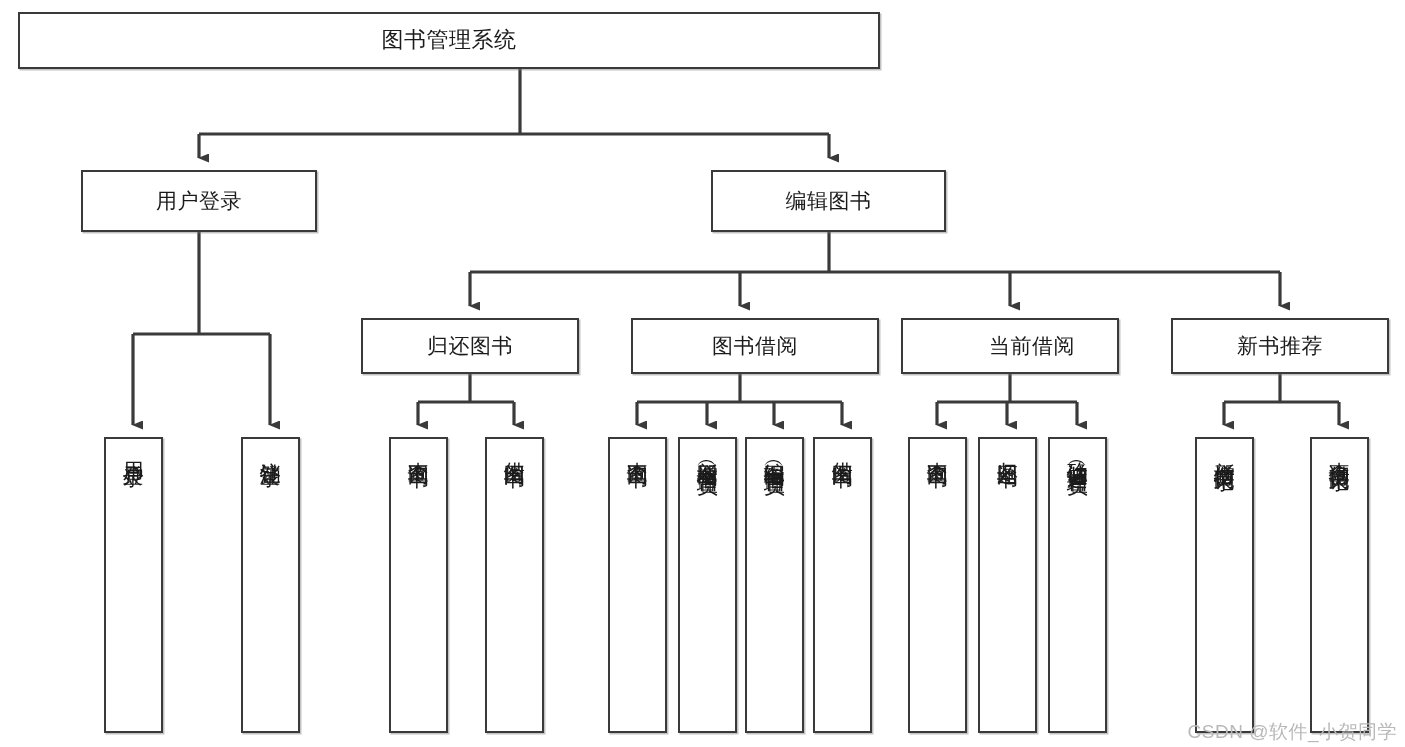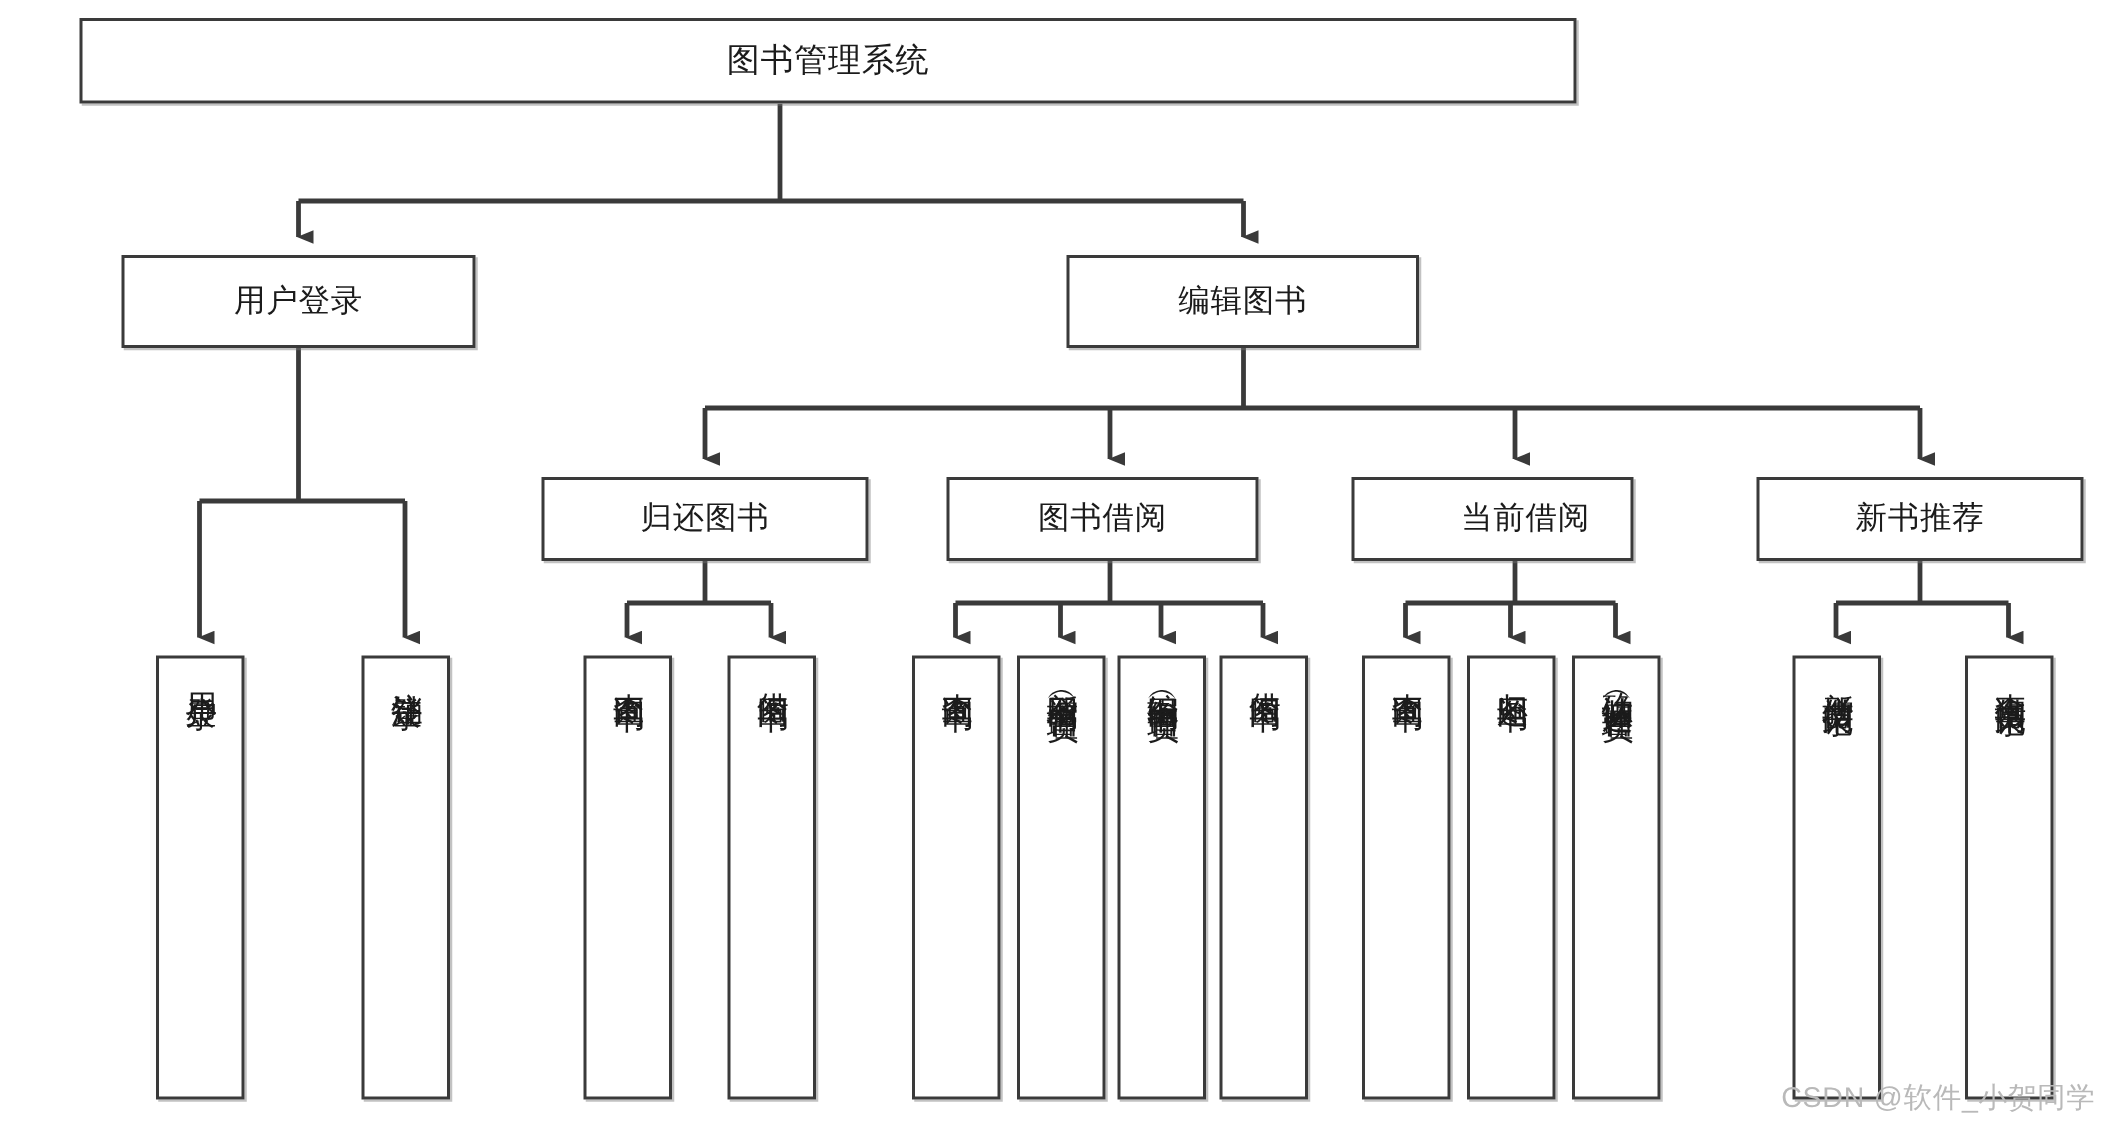--- a/index.html
+++ b/index.html
@@ -121,38 +121,38 @@
       <path d="M 1007 402 L 1007 425" marker-end="url(#arrowhead)"></path>
       <path d="M 1077 402 L 1077 425" marker-end="url(#arrowhead)"></path>
 
       <path d="M 1280 374 L 1280 402"></path>
       <path d="M 1224 402 L 1339 402"></path>
       <path d="M 1224 402 L 1224 425" marker-end="url(#arrowhead)"></path>
       <path d="M 1339 402 L 1339 425" marker-end="url(#arrowhead)"></path>
     </g>
   </svg>
 
-  <div class="node-box root" style="left:18px; top:12px; width:998px; height:57px;margin-left:35px;">
+  <div class="node-box root" style="left:18px; top:12px; width:862px; height:57px;">
     <span class="node-label">图书管理系统</span>
   </div>
 
   <div class="node-box" style="left:81px; top:170px; width:236px; height:62px;">
     <span class="node-label">用户登录</span>
   </div>
   <div class="node-box" style="left:711px; top:170px; width:235px; height:62px;">
     <span class="node-label">编辑图书</span>
   </div>
 
   <div class="node-box" style="left:361px; top:318px; width:218px; height:56px;">
     <span class="node-label">归还图书</span>
   </div>
-  <div class="node-box" style="left:631px; top:318px; width:208px; height:56px;">
+  <div class="node-box" style="left:631px; top:318px; width:248px; height:56px;">
     <span class="node-label">图书借阅</span>
   </div>
-  <div class="node-box" style="left:901px; top:318px; width:188px; height:56px;padding-left:44px;">
+  <div class="node-box" style="left:901px; top:318px; width:218px; height:56px;padding-left:44px;">
     <span class="node-label">当前借阅</span>
   </div>
   <div class="node-box" style="left:1171px; top:318px; width:218px; height:56px;">
     <span class="node-label">新书推荐</span>
   </div>
 
   <div class="node-box vertical" style="left:104px; top:437px; width:59px; height:296px;">
     <span class="node-label">用户登录</span>
   </div>
   <div class="node-box vertical" style="left:241px; top:437px; width:59px; height:296px;">

